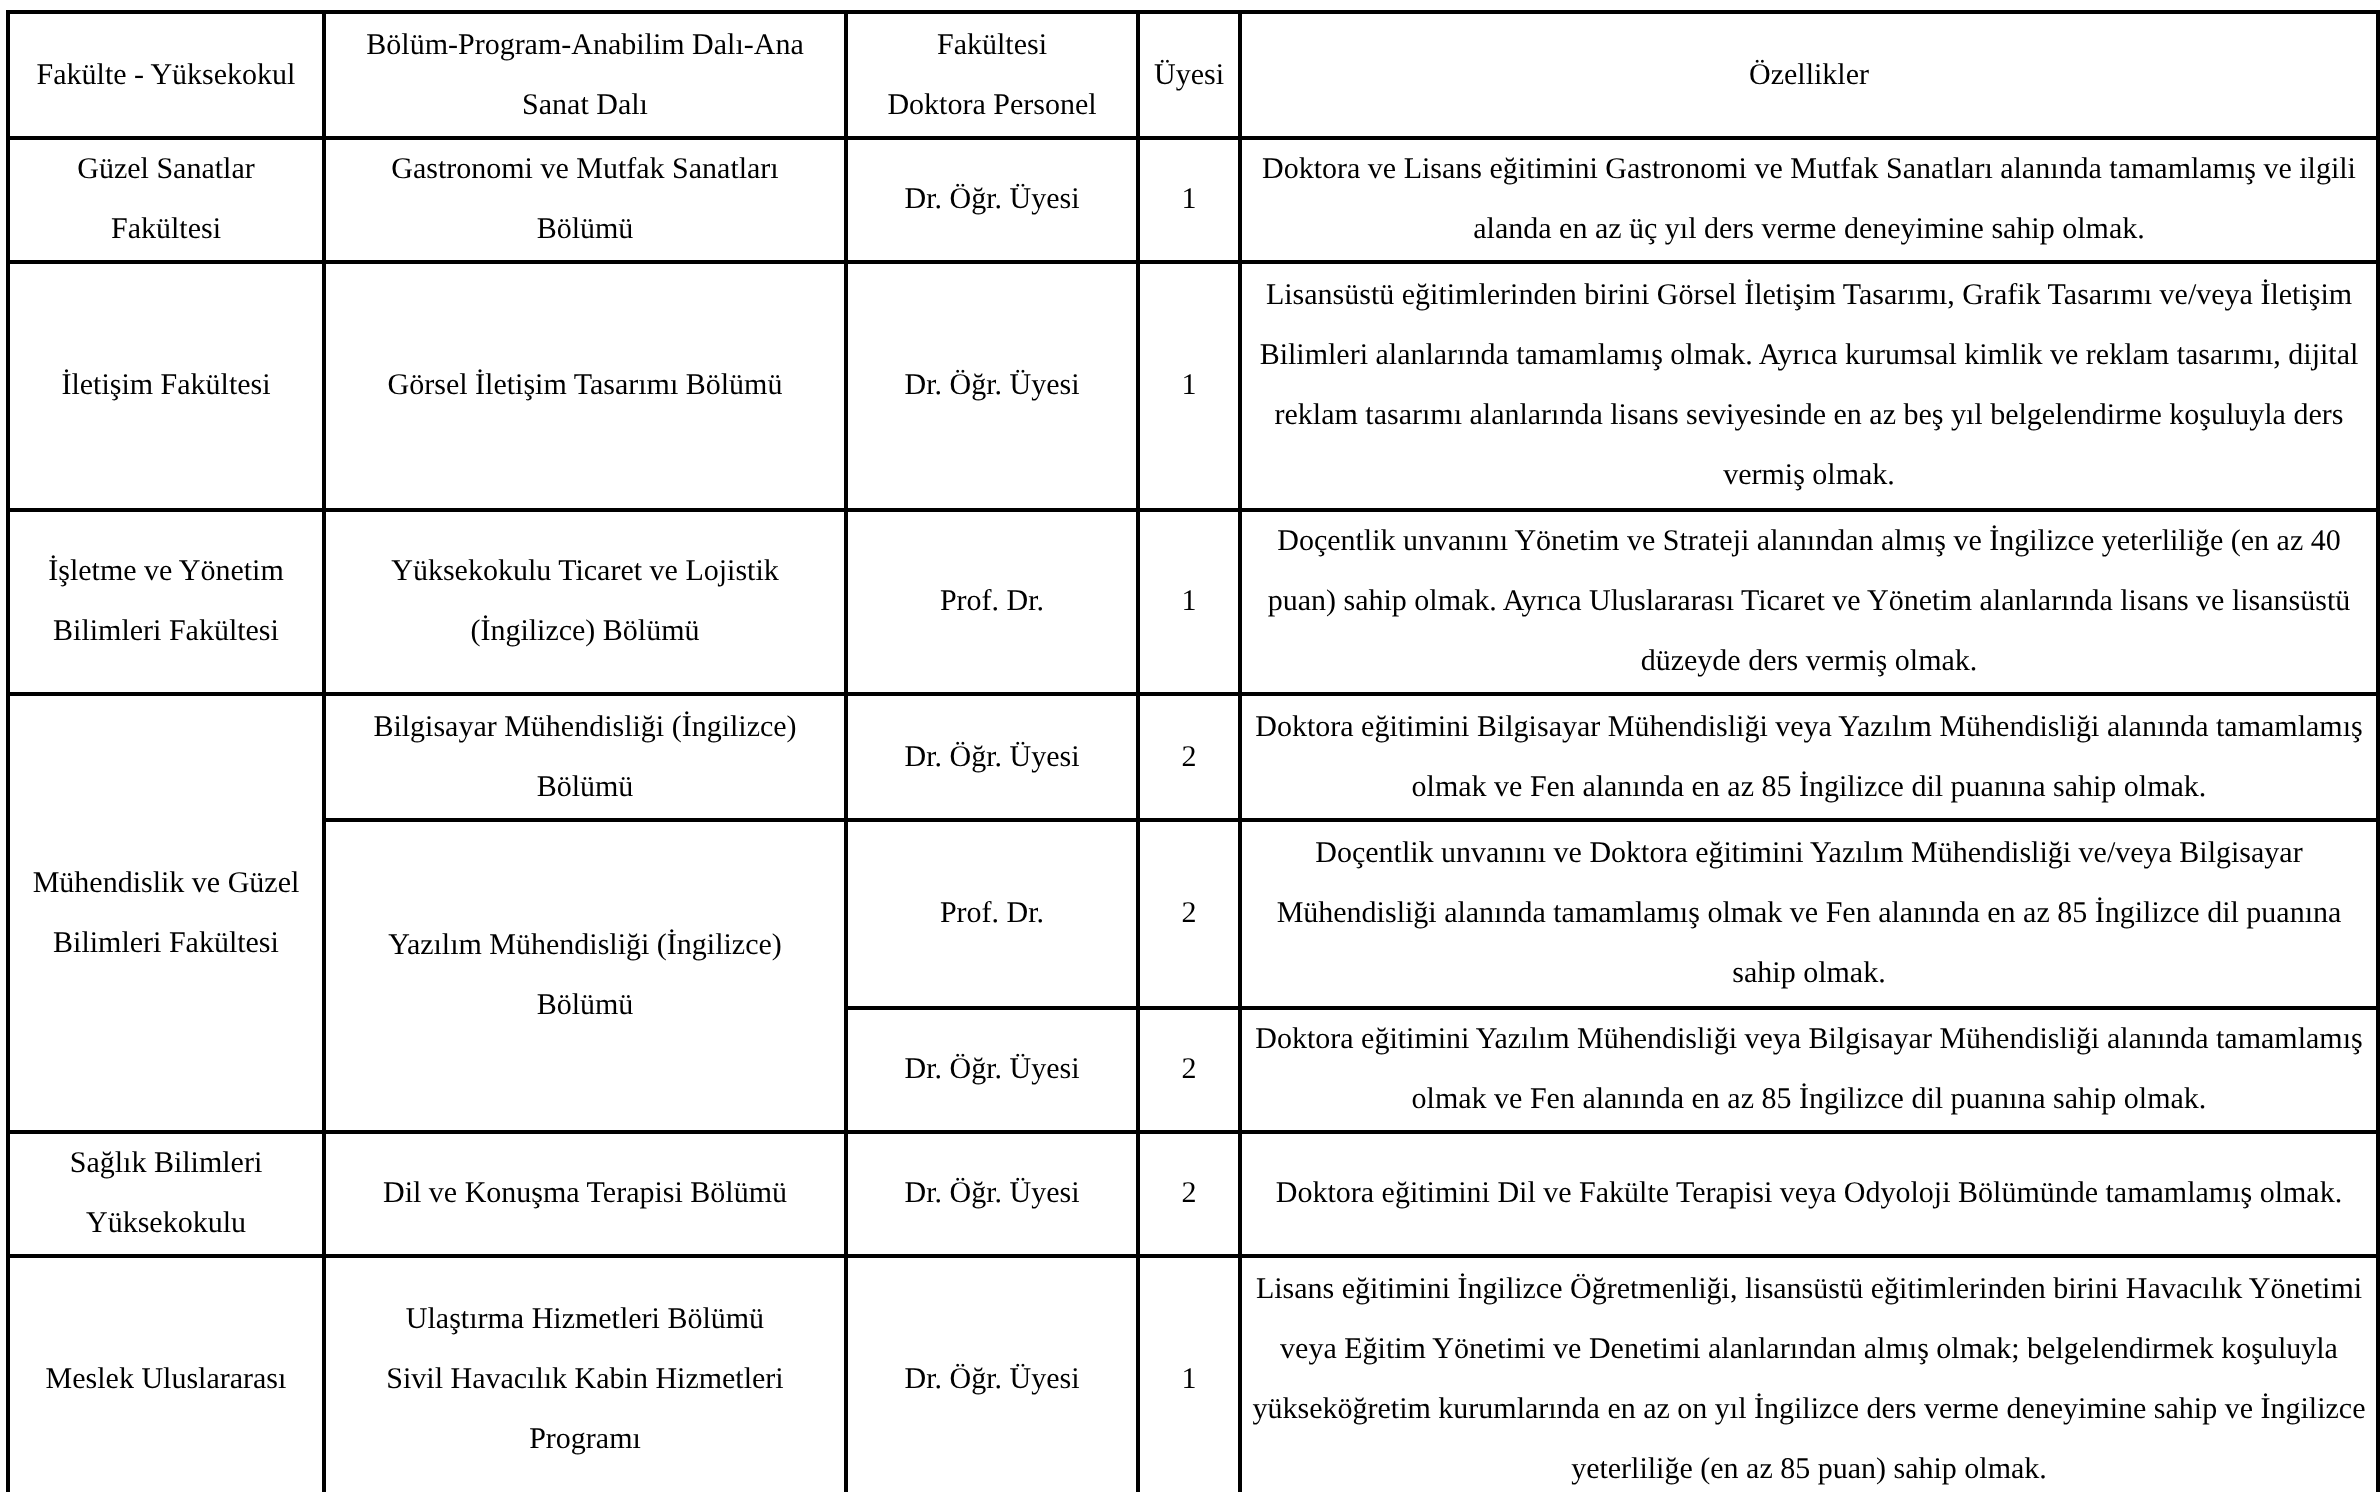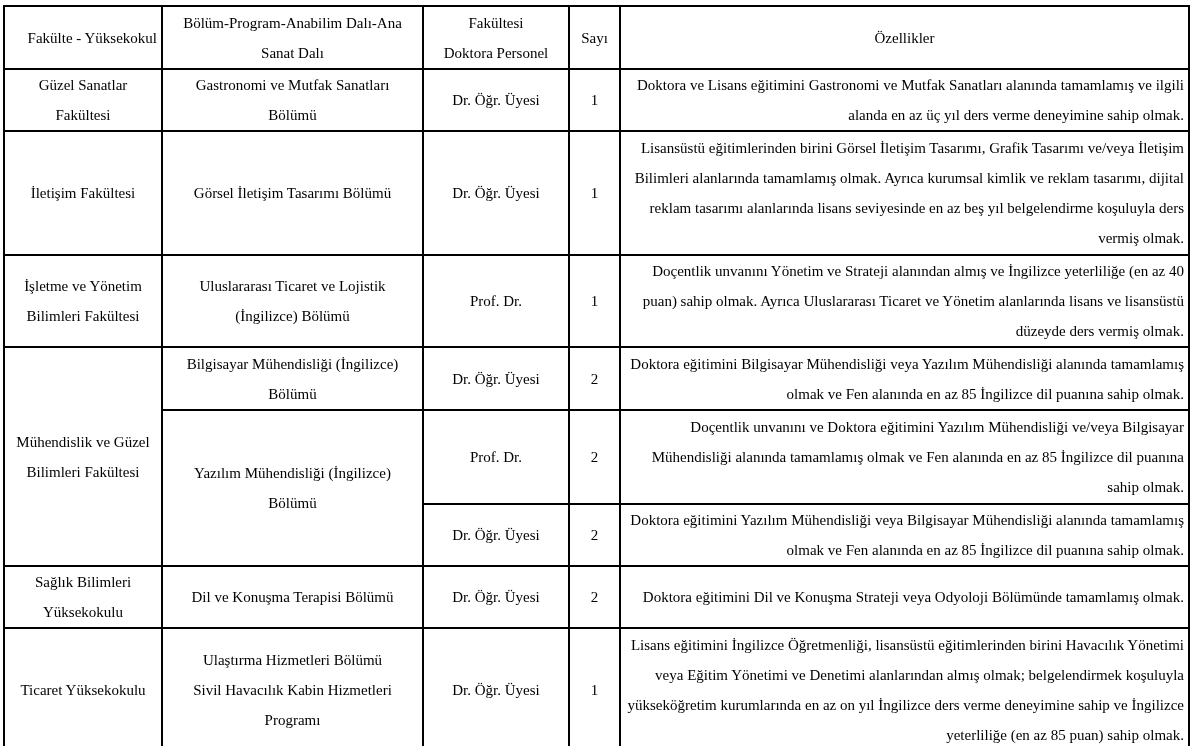--- a/index.html
+++ b/index.html
@@ -14,21 +14,21 @@
     color: #000;
   }
   td, th {
     border: 2px solid #000;
     padding: 0 4px;
     line-height: 30px;
     vertical-align: middle;
     font-weight: normal;
   }
   .c { text-align: center; }
-  .l { text-align: right; }
+  .l { text-align: center; }
   col.c1 { width: 158px; }
   col.c2 { width: 261px; }
   col.c3 { width: 146px; }
   col.c4 { width: 51px; }
   col.c5 { width: 569px; }
   tr.h0 { height: 63px; }
   tr.h1 { height: 60px; }
   tr.h2 { height: 124px; }
   tr.h3 { height: 91px; }
   tr.h4 { height: 63px; }
@@ -53,21 +53,21 @@
     <tr class="h0">
       <th class="l">Fakülte - Yüksekokul</th>
       <th class="c">
         <span class="nl">Bölüm-Program-Anabilim Dalı-Ana</span>
         <span class="nl">Sanat Dalı</span>
       </th>
       <th class="c">
         <span class="nl">Fakültesi</span>
         <span class="nl">Doktora Personel</span>
       </th>
-      <th class="c">Sayı</th>
+      <th class="c">Üyesi</th>
       <th class="c">Özellikler</th>
     </tr>
   </thead>
   <tbody>
 
     <tr class="h1">
       <td class="c">
         <span class="nl">Güzel Sanatlar</span>
         <span class="nl">Fakültesi</span>
       </td>
@@ -91,21 +91,21 @@
       <td class="c">1</td>
       <td class="l">Lisansüstü eğitimlerinden birini Görsel İletişim Tasarımı, Grafik Tasarımı ve/veya İletişim Bilimleri alanlarında tamamlamış olmak. Ayrıca kurumsal kimlik ve reklam tasarımı, dijital reklam tasarımı alanlarında lisans seviyesinde en az beş yıl belgelendirme koşuluyla ders vermiş olmak.</td>
     </tr>
 
     <tr class="h3">
       <td class="c">
         <span class="nl">İşletme ve Yönetim</span>
         <span class="nl">Bilimleri Fakültesi</span>
       </td>
       <td class="c">
-        <span class="nl">Uluslararası Ticaret ve Lojistik</span>
+        <span class="nl">Yüksekokulu Ticaret ve Lojistik</span>
         <span class="nl">(İngilizce) Bölümü</span>
       </td>
       <td class="c">Prof. Dr.</td>
       <td class="c">1</td>
       <td class="l">Doçentlik unvanını Yönetim ve Strateji alanından almış ve İngilizce yeterliliğe (en az 40 puan) sahip olmak. Ayrıca Uluslararası Ticaret ve Yönetim alanlarında lisans ve lisansüstü düzeyde ders vermiş olmak.</td>
     </tr>
 
     <tr class="h4">
       <td class="c" rowspan="3">
         <span class="nl">Mühendislik ve Güzel</span>
@@ -139,26 +139,26 @@
     <tr class="h7">
       <td class="c">
         <span class="nl">Sağlık Bilimleri</span>
         <span class="nl">Yüksekokulu</span>
       </td>
       <td class="c">
         <span class="nl">Dil ve Konuşma Terapisi Bölümü</span>
       </td>
       <td class="c">Dr. Öğr. Üyesi</td>
       <td class="c">2</td>
-      <td class="l">Doktora eğitimini Dil ve Konuşma Strateji veya Odyoloji Bölümünde tamamlamış olmak.</td>
+      <td class="l">Doktora eğitimini Dil ve Fakülte Terapisi veya Odyoloji Bölümünde tamamlamış olmak.</td>
     </tr>
 
     <tr class="h8">
       <td class="c">
-        <span class="nl">Ticaret Yüksekokulu</span>
+        <span class="nl">Meslek Uluslararası</span>
       </td>
       <td class="c">
         <span class="nl">Ulaştırma Hizmetleri Bölümü</span>
         <span class="nl">Sivil Havacılık Kabin Hizmetleri</span>
         <span class="nl">Programı</span>
       </td>
       <td class="c">Dr. Öğr. Üyesi</td>
       <td class="c">1</td>
       <td class="l">Lisans eğitimini İngilizce Öğretmenliği, lisansüstü eğitimlerinden birini Havacılık Yönetimi veya Eğitim Yönetimi ve Denetimi alanlarından almış olmak; belgelendirmek koşuluyla yükseköğretim kurumlarında en az on yıl İngilizce ders verme deneyimine sahip ve İngilizce yeterliliğe (en az 85 puan) sahip olmak.</td>
     </tr>

